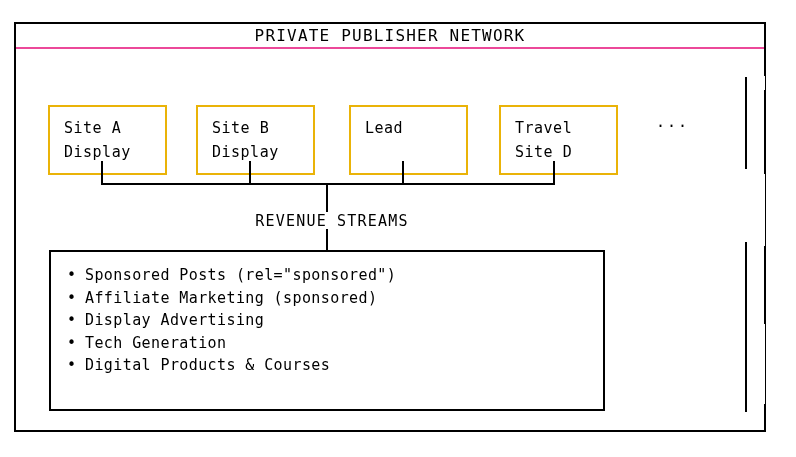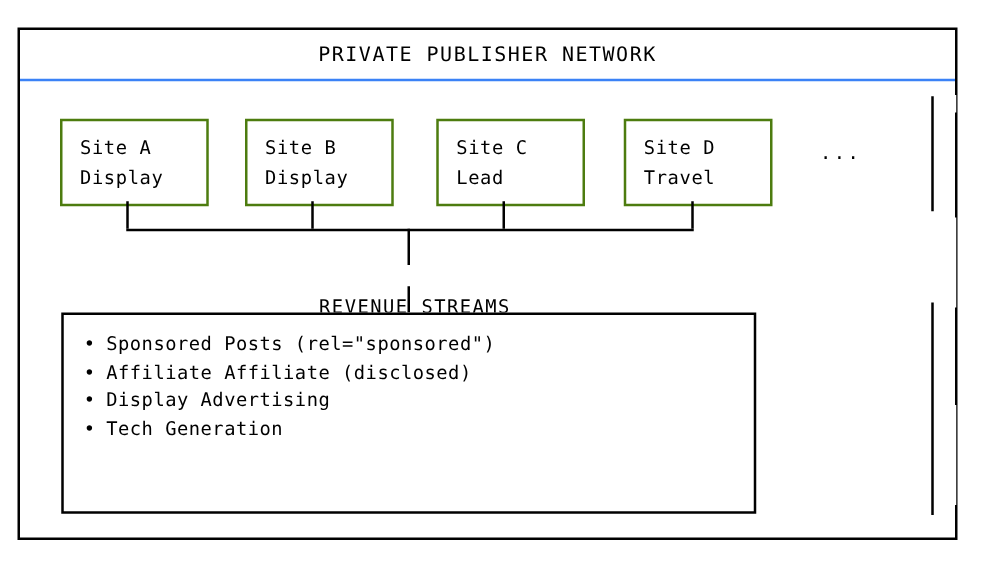--- a/index.html
+++ b/index.html
@@ -40,22 +40,22 @@
   .border-gap.g1 { right: -1px; top: 52px;  height: 14px; }
   .border-gap.g2 { right: -1px; top: 150px; height: 72px; }
   .border-gap.g3 { right: -1px; top: 300px; height: 80px; }
 
   
   .title-band {
     position: absolute;
     left: 0;
     top: 0;
     right: 0;
-    height: 41px;
-    border-bottom: 2px solid #3b82f6;
+    height: 25px;
+    border-bottom: 2px solid #ec4899;
     box-sizing: border-box;
     display: flex;
     align-items: center;
     justify-content: center;
   }
   .title-text {
     font-size: 16px;
     letter-spacing: 1.2px;
     white-space: nowrap;
   }
@@ -71,24 +71,24 @@
 
   
   .sites-row {
     position: absolute;
     left: 32px;
     top: 67px;
     height: 70px;
   }
   .site-box {
     position: absolute;
-    top: 4px;
+    top: 14px;
     width: 119px;
     height: 70px;
-    border: 2px solid #4d7c0f;
+    border: 2px solid #eab308;
     box-sizing: border-box;
     background: #ffffff;
     padding: 9px 0 0 14px;
   }
   .site-box .line {
     font-size: 15px;
     line-height: 24px;
     letter-spacing: 0.5px;
     white-space: nowrap;
   }
@@ -133,21 +133,20 @@
   
   .revenue-label {
     position: absolute;
     left: 0;
     top: 188px;
     width: 752px;
     text-align: center;
     font-size: 15px;
     letter-spacing: 1.2px;
     white-space: nowrap;
-    margin-top: 24px;
   }
   .revenue-label .rl-inner { display: inline-block; transform: translateX(-60px); }
 
   
   .revenue-box {
     position: absolute;
     left: 33px;
     top: 226px;
     width: 556px;
     height: 161px;
@@ -200,27 +199,26 @@
         <div class="line">Site A</div>
         <div class="line">Display</div>
       </div>
 
       <div class="site-box b1">
         <div class="line">Site B</div>
         <div class="line">Display</div>
       </div>
 
       <div class="site-box b2">
-        <div class="line">Site C</div>
         <div class="line">Lead</div>
       </div>
 
       <div class="site-box b3">
+        <div class="line">Travel</div>
         <div class="line">Site D</div>
-        <div class="line">Travel</div>
       </div>
 
       <span class="ellipsis">...</span>
     </div>
 
     <div class="connectors">
       <span class="vline drop d0"></span>
       <span class="vline drop d1"></span>
       <span class="vline drop d2"></span>
       <span class="vline drop d3"></span>
@@ -229,20 +227,21 @@
       <span class="vline center-drop-lower"></span>
     </div>
 
     <div class="revenue-label">
       <span class="rl-inner">REVENUE STREAMS</span>
     </div>
 
     <div class="revenue-box">
       <ul>
         <li>Sponsored Posts (rel="sponsored")</li>
-        <li>Affiliate Affiliate (disclosed)</li>
+        <li>Affiliate Marketing (sponsored)</li>
         <li>Display Advertising</li>
         <li>Tech Generation</li>
+        <li>Digital Products &amp; Courses</li>
       </ul>
     </div>
 
   </div>
 </div>
 
 </body></html>

